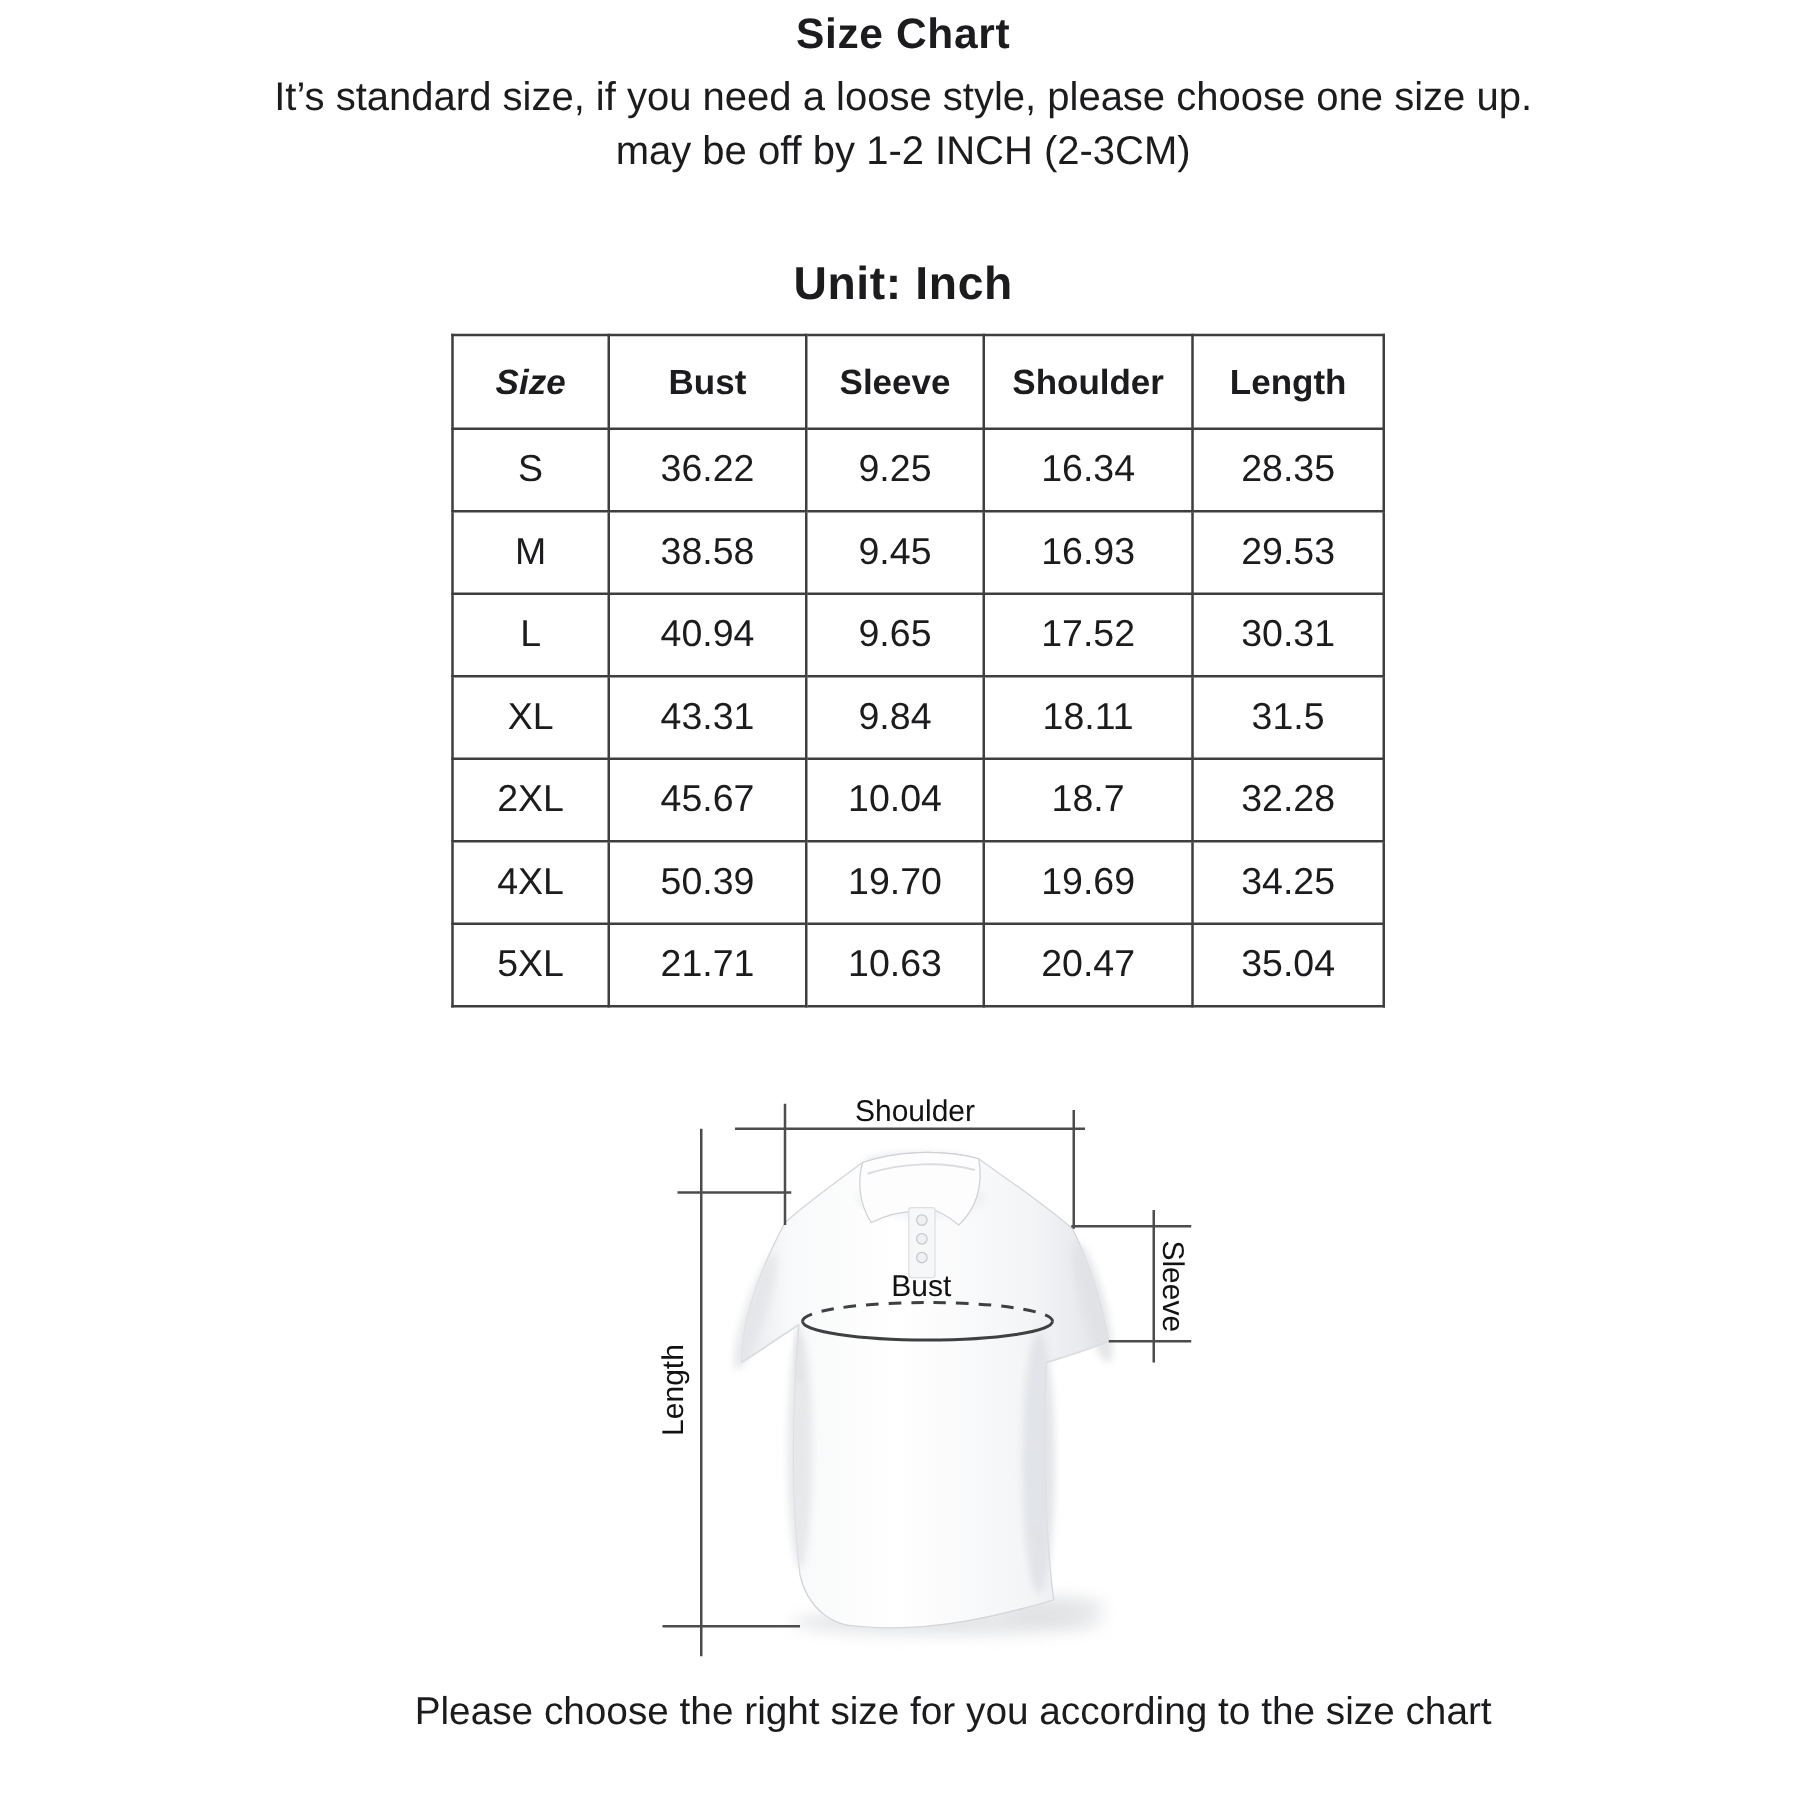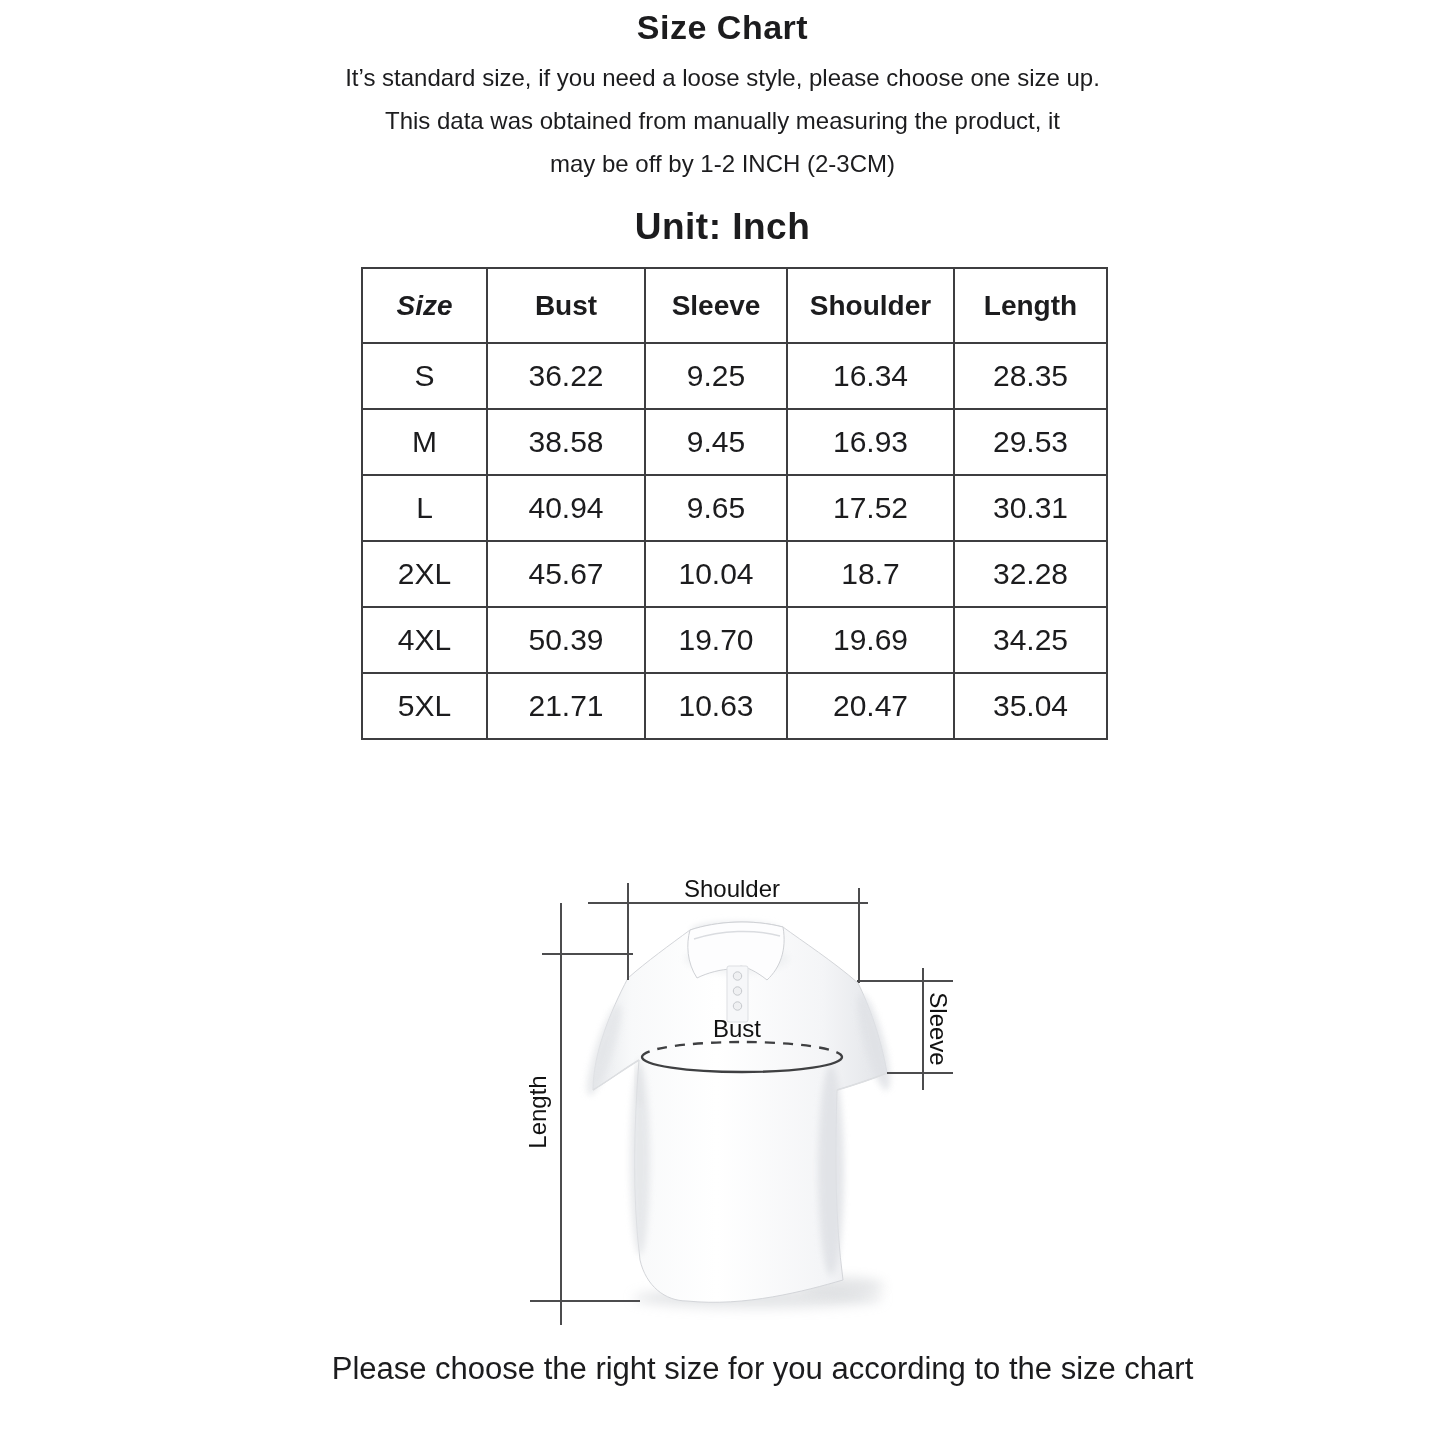--- a/index.html
+++ b/index.html
@@ -16,21 +16,21 @@
     color:var(--ink);
     overflow:hidden;
   }
   .page-title{
     position:absolute;top:8px;left:0;width:100%;
     text-align:center;font-size:34px;font-weight:bold;margin:0;
     letter-spacing:0.5px;
   }
   .intro{
     position:absolute;top:56px;left:0;width:100%;
-    text-align:center;font-size:24px;line-height:43px;margin:0;
+    text-align:center;font-size:32px;line-height:43px;margin:0;
   }
   .intro span{display:block;}
   .unit-label{
     position:absolute;top:206px;left:0;width:100%;
     text-align:center;font-size:37px;font-weight:bold;margin:0;
     letter-spacing:0.5px;
   }
   table.size-table{
     position:absolute;left:361px;top:267px;
     width:727px;border-collapse:collapse;table-layout:fixed;
@@ -70,21 +70,20 @@
 </style>
 </head>
 <body>
 
 <div class="canvas">
 
   <h1 class="page-title">Size Chart</h1>
 
   <p class="intro">
     <span>It’s standard size, if you need a loose style, please choose one size up.</span>
-    <span>This data was obtained from manually measuring the product, it</span>
     <span>may be off by 1-2 INCH (2-3CM)</span>
   </p>
 
   <h2 class="unit-label">Unit: Inch</h2>
 
   <table class="size-table">
     <thead>
         <tr>
           <th>Size</th>
           <th>Bust</th>
@@ -107,20 +106,27 @@
           <td>9.45</td>
           <td>16.93</td>
           <td>29.53</td>
         </tr>
         <tr>
           <td>L</td>
           <td>40.94</td>
           <td>9.65</td>
           <td>17.52</td>
           <td>30.31</td>
+        </tr>
+        <tr>
+          <td>XL</td>
+          <td>43.31</td>
+          <td>9.84</td>
+          <td>18.11</td>
+          <td>31.5</td>
         </tr>
         <tr>
           <td>2XL</td>
           <td>45.67</td>
           <td>10.04</td>
           <td>18.7</td>
           <td>32.28</td>
         </tr>
         <tr>
           <td>4XL</td>

